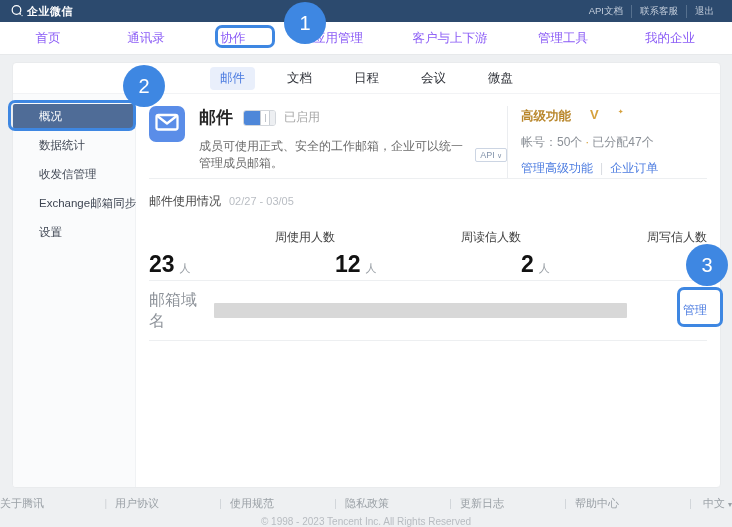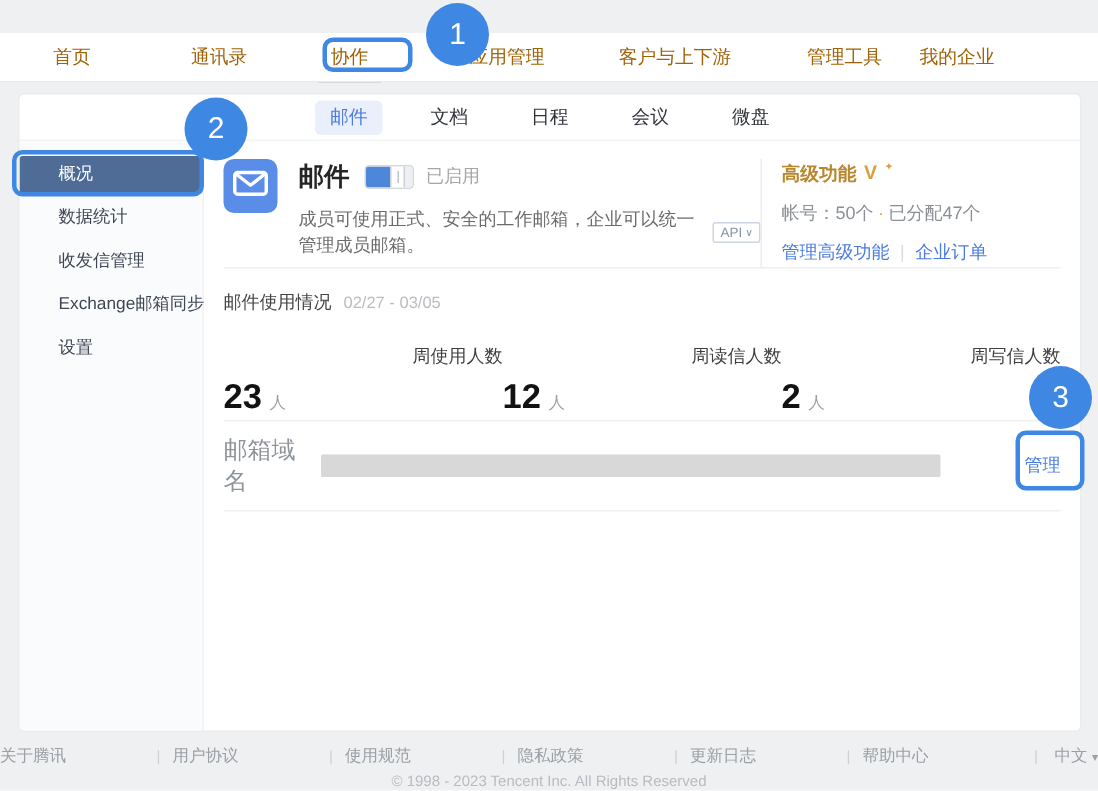--- a/index.html
+++ b/index.html
@@ -12,21 +12,21 @@
             display:flex; align-items:center; justify-content:space-between; padding:0 10px; z-index:2; }
   .logo { display:flex; align-items:center; gap:4px; color:#fff; font-size:11px; font-weight:bold; letter-spacing:.5px; }
   .topbar-links { display:flex; align-items:center; font-size:9.5px; color:#c3cddb; }
   .topbar-links span { padding:0 8px; cursor:pointer; }
   .topbar-links span + span { border-left:1px solid #56708e; }
 
   
   .mainnav { position:absolute; left:0; top:22px; width:732px; height:33px; background:#fff;
              border-bottom:1px solid #e7e9eb; z-index:1; }
   .nav-item { position:absolute; top:0; height:33px; line-height:33px; transform:translateX(-50%);
-              font-size:12.5px; color:#a16207; cursor:pointer; white-space:nowrap; }
+              font-size:12.5px; color:#8b5cf6; cursor:pointer; white-space:nowrap; }
   .nav-underline { position:absolute; left:212px; top:52px; width:42px; height:3px; background:#333c48; }
 
   
   .card { position:absolute; left:12px; top:62px; width:709px; height:426px; background:#fff;
           border:1px solid #e9ebed; border-radius:4px; overflow:hidden; }
   .tabrow { height:31px; border-bottom:1px solid #f2f3f5; display:flex; align-items:center;
             justify-content:center; gap:22px; }
   .tab { font-size:12.5px; color:#30333a; cursor:pointer; padding:3px 10px; border-radius:4px; }
   .tab.active { background:#e9effb; color:#4b7be0; }
 
@@ -55,21 +55,21 @@
   .toggle-rest { flex:1; background:#edeff2; }
   .toggle-label { margin-left:8px; font-size:12px; color:#a6a6a6; }
   .desc { margin-top:9px; font-size:12px; color:#6b6b6b; display:flex; align-items:center; }
   .api-badge { margin-left:6px; display:inline-flex; align-items:center; gap:2px; height:14px;
                padding:0 4px; border:1px solid #ccd5e3; border-radius:2px; font-size:9px;
                color:#8494ab; cursor:pointer; }
   .api-badge .caret { font-size:7px; line-height:1; }
 
   .premium { margin-left:auto; width:200px; flex:none; border-left:1px solid #ebedf0;
              padding-left:13px; padding-top:2px; }
-  .premium-title { font-size:12.5px; font-weight:bold; color:#b9872c; display:flex; align-items:flex-start; gap:5px; }
+  .premium-title { font-size:12.5px; font-weight:bold; color:#b9872c; display:flex; align-items:flex-start; gap:19px; }
   .vip-v { color:#d6a13c; font-weight:bold; font-size:13px; line-height:1; }
   .vip-spark { color:#d6a13c; font-size:7px; line-height:1; }
   .premium-acct { margin-top:9px; font-size:12px; color:#8b9097; }
   .premium-dot { color:#d6a13c; padding:0 3px; }
   .premium-links { margin-top:9px; font-size:12px; }
   .premium-links a { color:#4b7be0; text-decoration:none; cursor:pointer; }
   .premium-sep { color:#d8dbe0; padding:0 7px; }
 
   .usage { height:102px; border-bottom:1px solid #edeff1; padding-top:14px; }
   .usage-title-row { display:flex; align-items:baseline; }
@@ -100,29 +100,46 @@
   .ann { position:absolute; z-index:30; }
   .ann-box { border:3px solid #3e87e2; border-radius:7px; background:transparent; }
   .ann-badge { width:42px; height:42px; border-radius:50%; background:#3e87e2; color:#fff;
                font-size:20px; display:flex; align-items:center; justify-content:center; }
 </style>
 </head>
 <body>
 
 <div class="screen">
 
+  <header class="topbar">
+    <div class="logo">
+      <span>
+        <svg width="13" height="13" viewBox="0 0 16 16">
+          <circle cx="8" cy="7.4" r="5.3" fill="none" stroke="#fff" stroke-width="1.5"></circle>
+          <circle cx="12.6" cy="12.2" r="1.1" fill="#fff"></circle>
+          <circle cx="14.8" cy="14.2" r="0.8" fill="#fff"></circle>
+        </svg>
+      </span>
+      <span>企业微信</span>
+    </div>
+    <div class="topbar-links">
+      <span>API文档</span>
+      <span>联系客服</span>
+      <span>退出</span>
+    </div>
+  </header>
 
   <nav class="mainnav">
     <span class="nav-item" style="left:48px">首页</span>
     <span class="nav-item" style="left:146px">通讯录</span>
     <span class="nav-item" style="left:233px">协作</span>
     <span class="nav-item" style="left:338px">应用管理</span>
     <span class="nav-item" style="left:450px">客户与上下游</span>
     <span class="nav-item" style="left:563px">管理工具</span>
-    <span class="nav-item" style="left:638px">我的企业</span>
+    <span class="nav-item" style="left:670px">我的企业</span>
   </nav>
   <div class="nav-underline"></div>
 
   <div class="card">
 
     <div class="tabrow">
       <span class="tab active">邮件</span>
       <span class="tab">文档</span>
       <span class="tab">日程</span>
       <span class="tab">会议</span>

